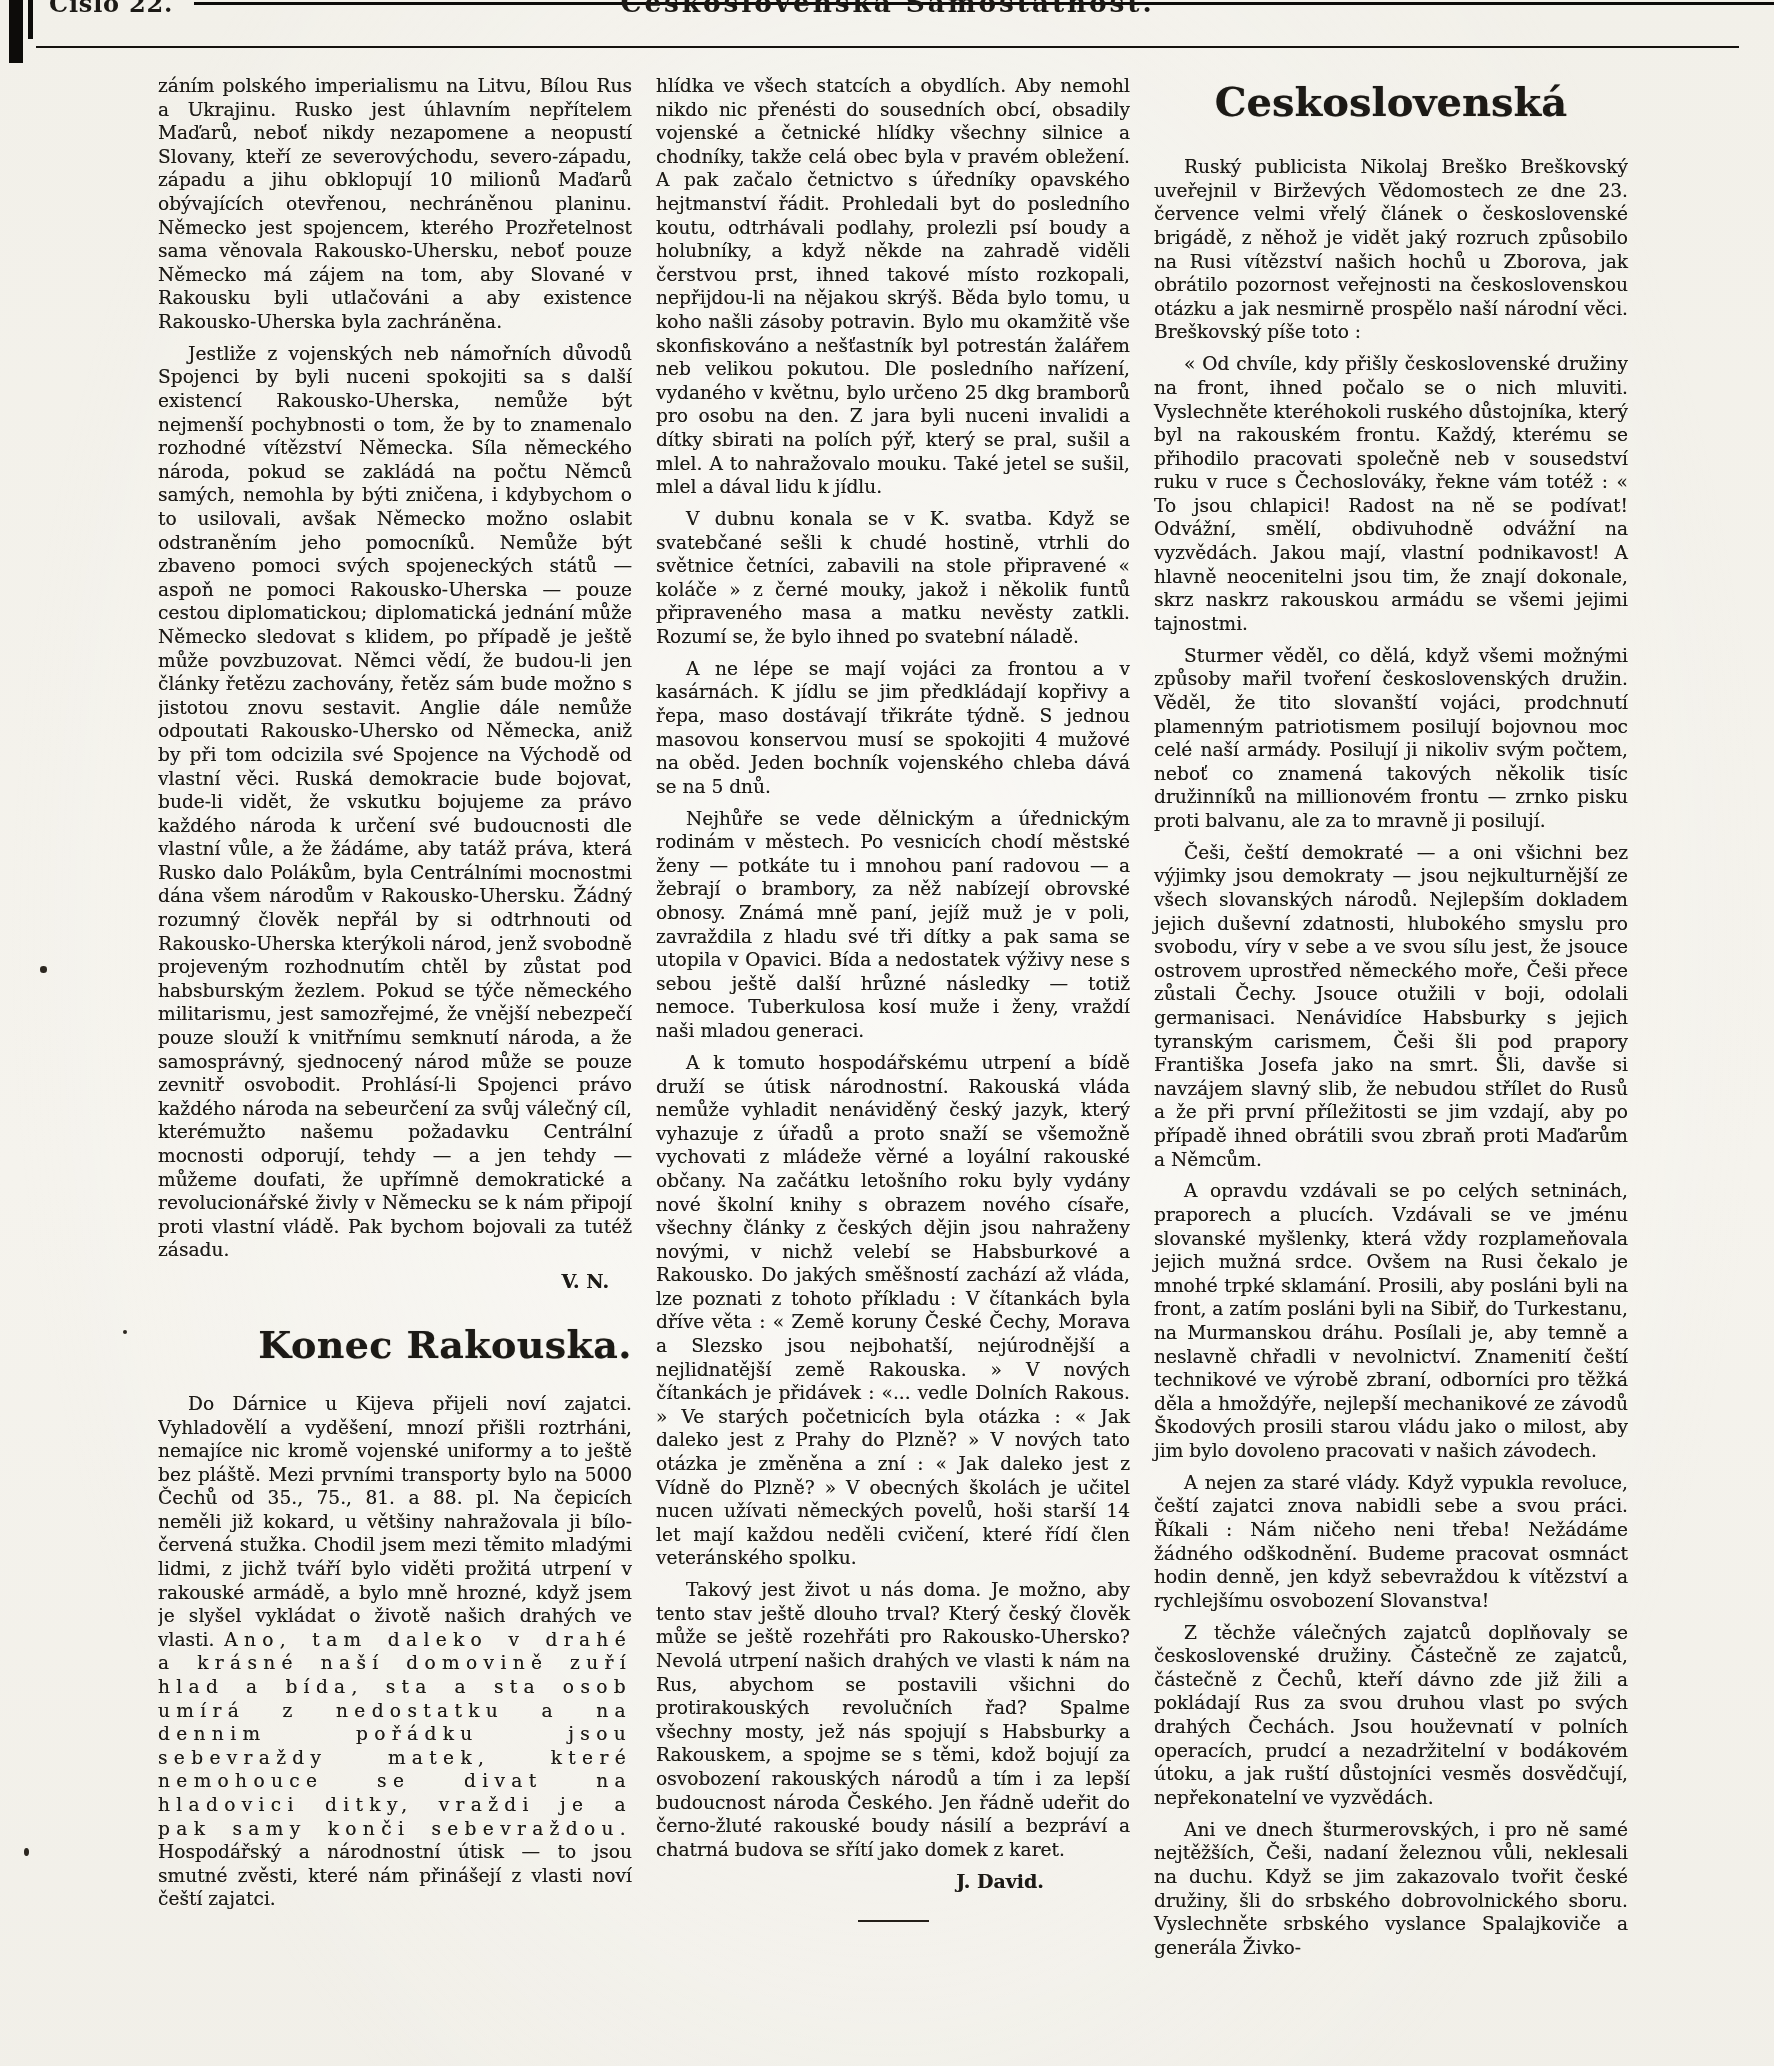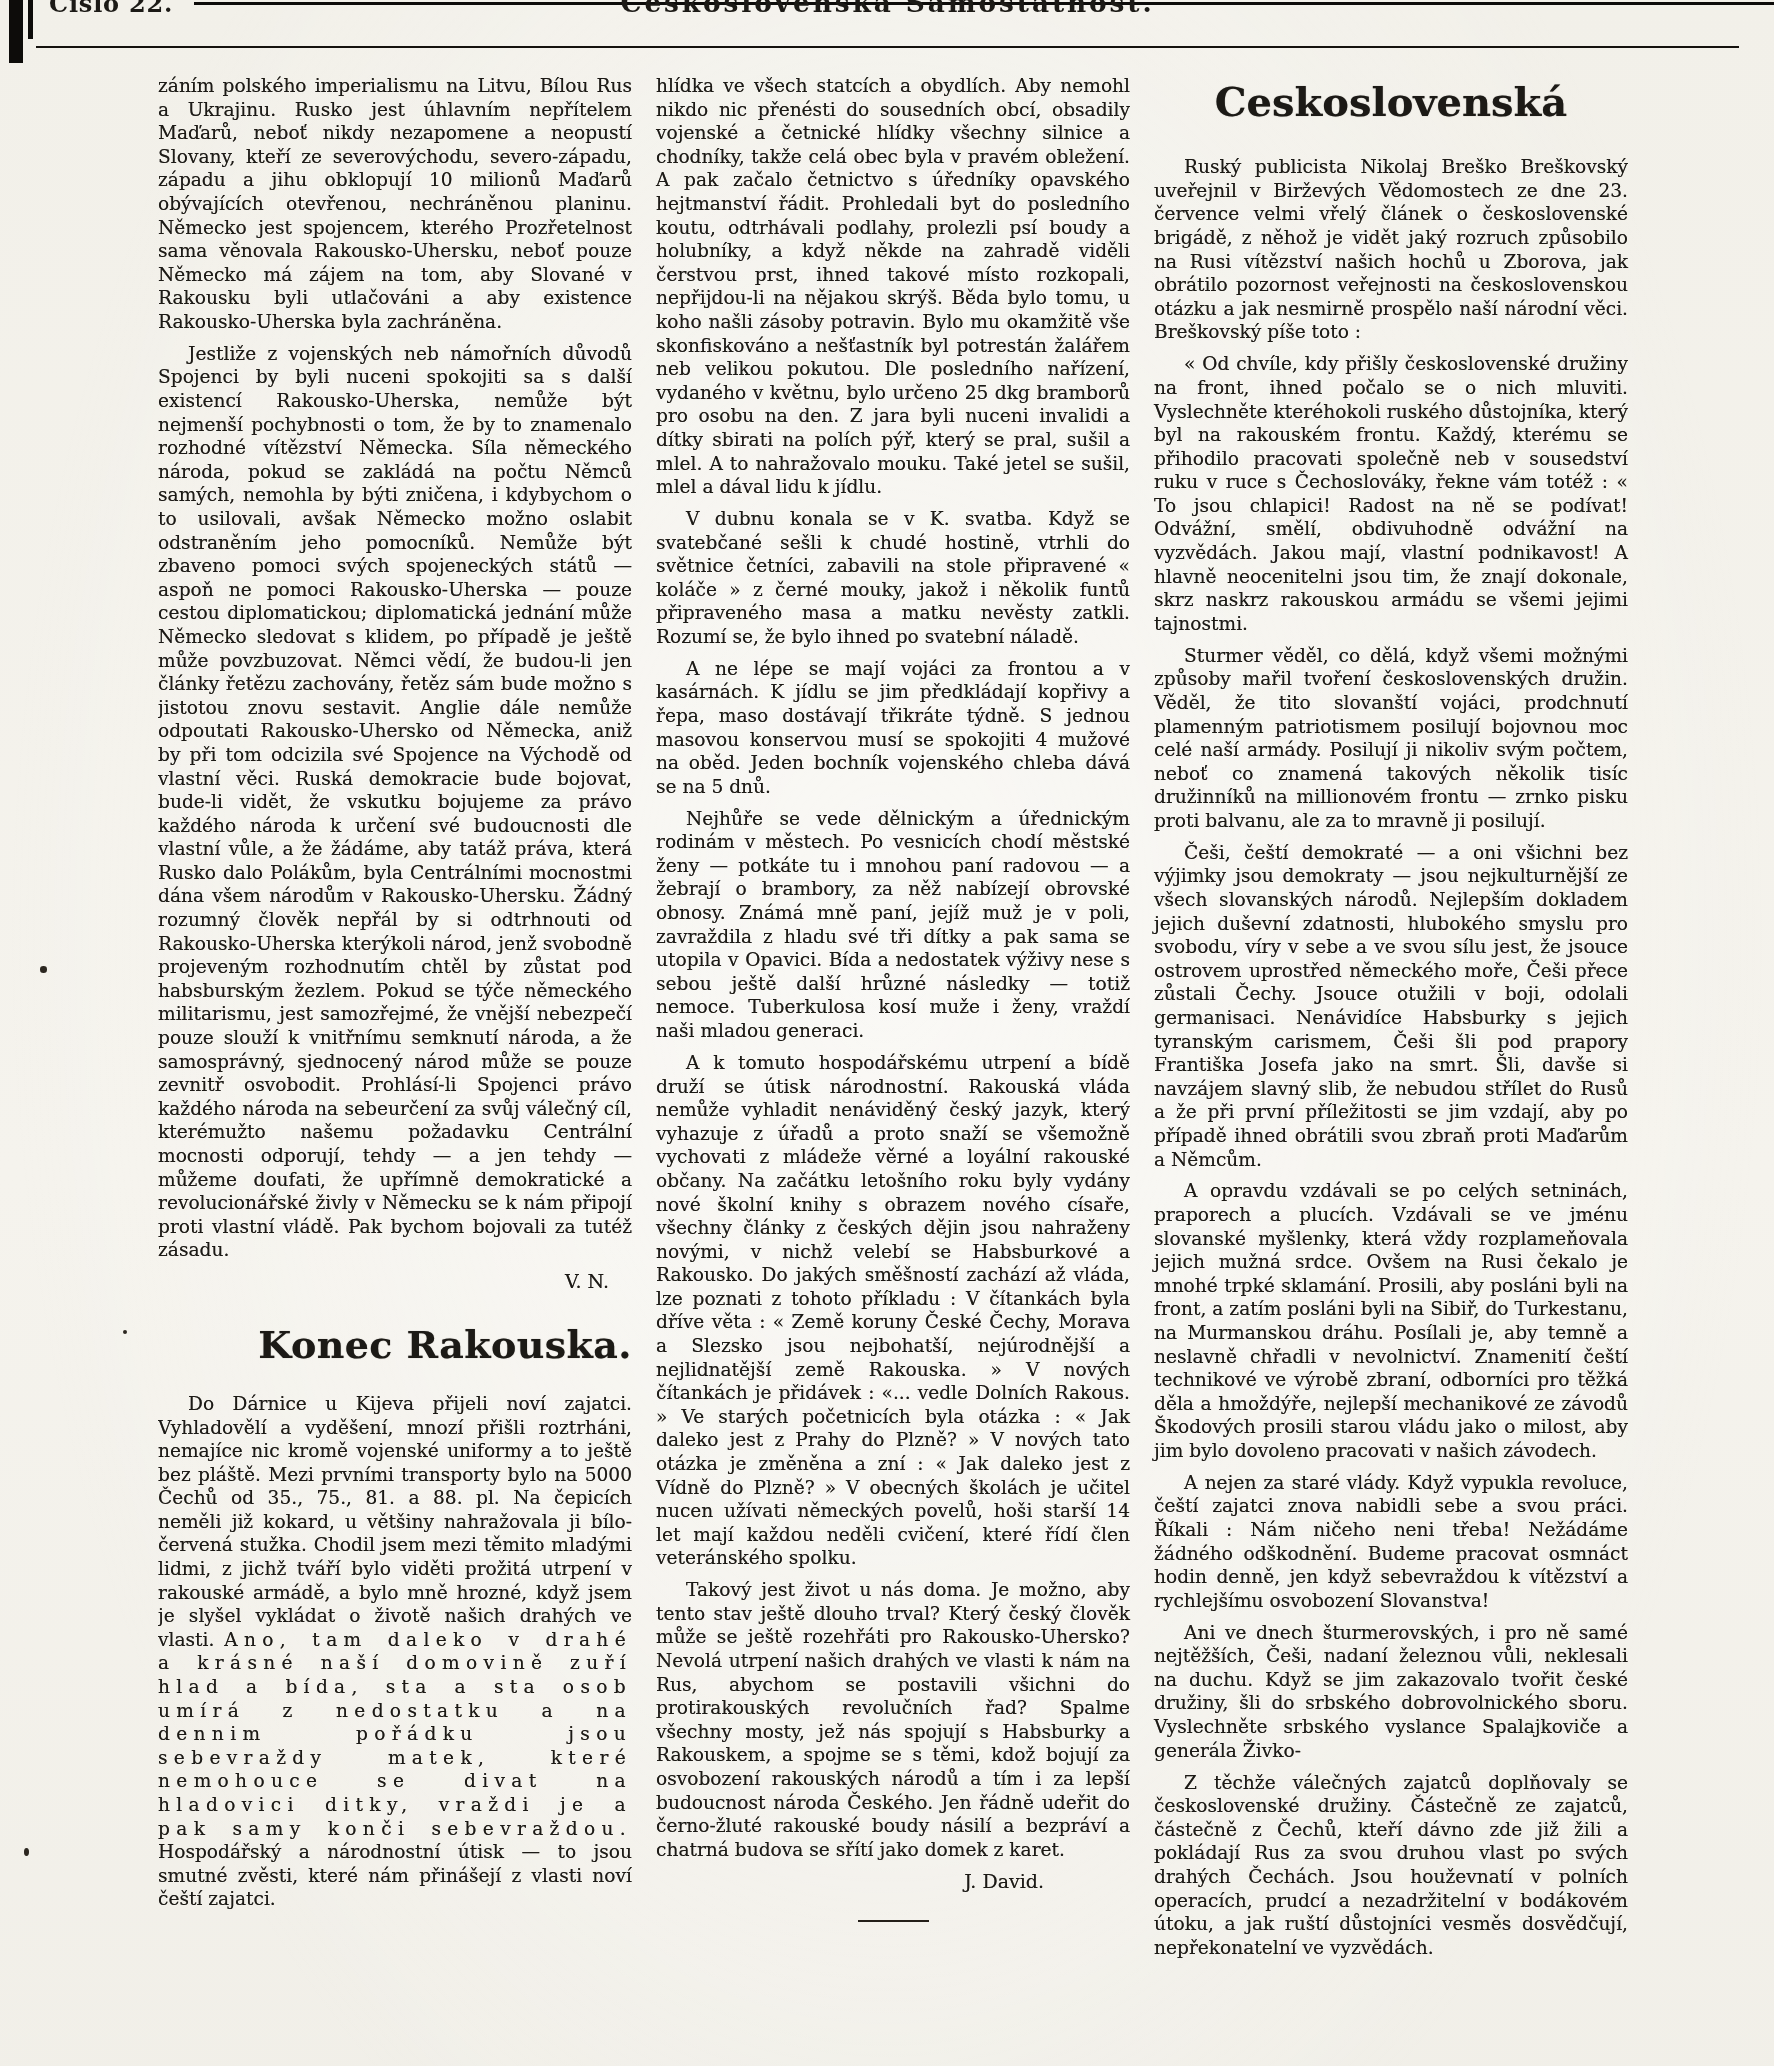--- a/index.html
+++ b/index.html
@@ -56,21 +56,21 @@
     font-size: 18.6px;
     line-height: 23.6px;
     text-shadow: 0 0 0.4px rgba(28,24,18,.6);
     hyphens: auto; -webkit-hyphens: auto;
   }
   p.no-indent { text-indent: 0; }
 
   .spaced { letter-spacing: .34em; word-spacing: .22em; }
 
   .sig {
-    text-align: right; font-weight: 400; text-indent: 0;
+    text-align: right; font-weight: 700; text-indent: 0;
     font-size: 19px; margin: 3.3px 0 0 0;
   }
   .sig-vn { padding-right: 23px; margin-bottom: 4.1px; }
   .sig-jd { padding-right: 86px; margin-top: 6px; margin-bottom: 0; }
 
   h2.article-headline {
     font-size: 38px; line-height: 1.08; text-align: right;
     font-weight: 700; margin: 30px 0 27px 0; letter-spacing: 0.4px;
     text-shadow: 0 0 0.8px rgba(20,16,12,.55);
   }
@@ -121,18 +121,18 @@
   </div>
 
   <div class="column">
     <h1 class="article-headline"><span>Ceskoslovenská</span><br></h1>
     <p>Ruský publicista Nikolaj Breško Breškovský uveřejnil v Birževých Vědomostech ze dne 23. července velmi vřelý článek o československé brigádě, z něhož je vidět jaký rozruch způsobilo na Rusi vítězství našich hochů u Zborova, jak obrátilo pozornost veřejnosti na československou otázku a jak nesmirně prospělo naší národní věci. Breškovský píše toto :</p>
     <p>« Od chvíle, kdy přišly československé družiny na front, ihned počalo se o nich mluviti. Vyslechněte kteréhokoli ruského důstojníka, který byl na rakouském frontu. Každý, kterému se přihodilo pracovati společně neb v sousedství ruku v ruce s Čechoslováky, řekne vám totéž : « To jsou chlapici! Radost na ně se podívat! Odvážní, smělí, obdivuhodně odvážní na vyzvědách. Jakou mají, vlastní podnikavost! A hlavně neocenitelni jsou tim, že znají dokonale, skrz naskrz rakouskou armádu se všemi jejimi tajnostmi.</p>
     <p>Sturmer věděl, co dělá, když všemi možnými způsoby mařil tvoření československých družin. Věděl, že tito slovanští vojáci, prodchnutí plamenným patriotismem posilují bojovnou moc celé naší armády. Posilují ji nikoliv svým počtem, neboť co znamená takových několik tisíc družinníků na millionovém frontu — zrnko pisku proti balvanu, ale za to mravně ji posilují.</p>
     <p>Češi, čeští demokraté — a oni všichni bez výjimky jsou demokraty — jsou nejkulturnější ze všech slovanských národů. Nejlepším dokladem jejich duševní zdatnosti, hlubokého smyslu pro svobodu, víry v sebe a ve svou sílu jest, že jsouce ostrovem uprostřed německého moře, Češi přece zůstali Čechy. Jsouce otužili v boji, odolali germanisaci. Nenávidíce Habsburky s jejich tyranským carismem, Češi šli pod prapory Františka Josefa jako na smrt. Šli, davše si navzájem slavný slib, že nebudou střílet do Rusů a že při první příležitosti se jim vzdají, aby po případě ihned obrátili svou zbraň proti Maďarům a Němcům.</p>
     <p>A opravdu vzdávali se po celých setninách, praporech a plucích. Vzdávali se ve jménu slovanské myšlenky, která vždy rozplameňovala jejich mužná srdce. Ovšem na Rusi čekalo je mnohé trpké sklamání. Prosili, aby posláni byli na front, a zatím posláni byli na Sibiř, do Turkestanu, na Murmanskou dráhu. Posílali je, aby temně a neslavně chřadli v nevolnictví. Znamenití čeští technikové ve výrobě zbraní, odborníci pro těžká děla a hmoždýře, nejlepší mechanikové ze závodů Škodových prosili starou vládu jako o milost, aby jim bylo dovoleno pracovati v našich závodech.</p>
     <p>A nejen za staré vlády. Když vypukla revoluce, čeští zajatci znova nabidli sebe a svou práci. Říkali : Nám ničeho neni třeba! Nežádáme žádného odškodnění. Budeme pracovat osmnáct hodin denně, jen když sebevraždou k vítězství a rychlejšímu osvobození Slovanstva!</p>
+    <p>Z těchže válečných zajatců doplňovaly se československé družiny. Částečně ze zajatců, částečně z Čechů, kteří dávno zde již žili a pokládají Rus za svou druhou vlast po svých drahých Čechách. Jsou houževnatí v polních operacích, prudcí a nezadržitelní v bodákovém útoku, a jak ruští důstojníci vesměs dosvědčují, nepřekonatelní ve vyzvědách.</p>
     <p>Ani ve dnech šturmerovských, i pro ně samé nejtěžších, Češi, nadaní železnou vůli, neklesali na duchu. Když se jim zakazovalo tvořit české družiny, šli do srbského dobrovolnického sboru. Vyslechněte srbského vyslance Spalajkoviče a generála Živko-</p>
-    <p>Z těchže válečných zajatců doplňovaly se československé družiny. Částečně ze zajatců, částečně z Čechů, kteří dávno zde již žili a pokládají Rus za svou druhou vlast po svých drahých Čechách. Jsou houževnatí v polních operacích, prudcí a nezadržitelní v bodákovém útoku, a jak ruští důstojníci vesměs dosvědčují, nepřekonatelní ve vyzvědách.</p>
   </div>
 
 </div>
 
 
 </body></html>

